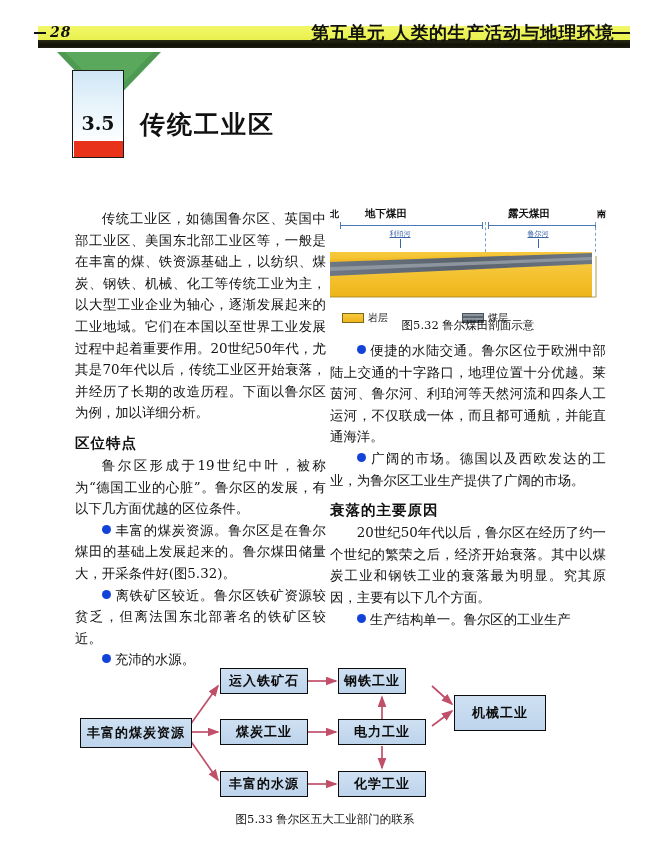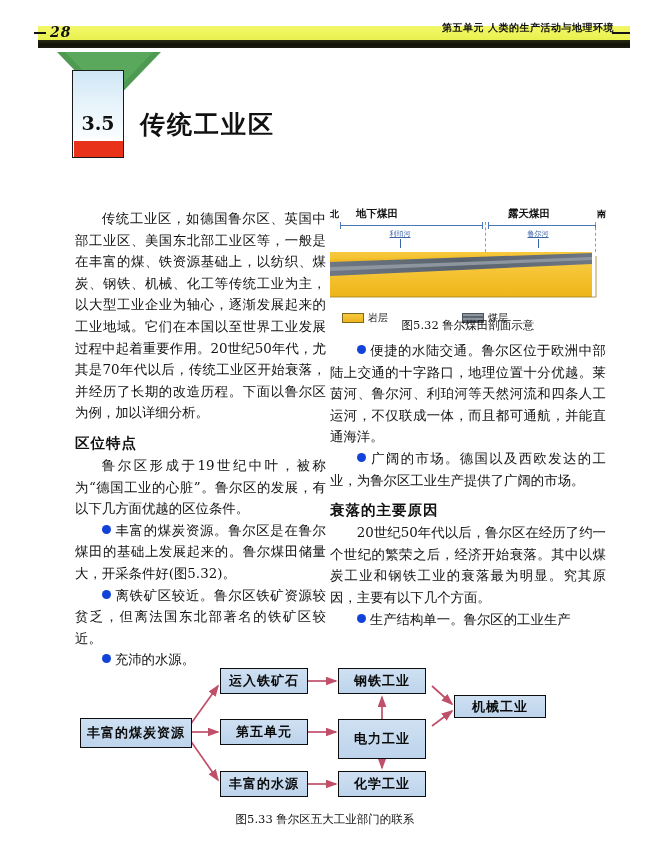--- a/index.html
+++ b/index.html
@@ -28,21 +28,21 @@
     font-family:"DejaVu Serif","Liberation Serif",serif;
     font-weight:bold;font-style:italic;font-size:14px;color:#111;
     letter-spacing:1px;z-index:4;
   }
   .page-dash{
     position:absolute;left:34px;top:14px;width:12px;height:2px;background:#111;z-index:4;
   }
   .header-title{
     position:absolute;right:36px;top:3px;
     font-family:"DejaVu Serif","Liberation Serif",serif;
-    font-weight:bold;font-size:10px;color:#111;
+    font-weight:bold;font-size:18px;color:#111;
     letter-spacing:0.5px;white-space:nowrap;z-index:4;
   }
   .header-rule-right{
     position:absolute;right:20px;top:14px;width:18px;height:2px;background:#111;z-index:4;
   }
 
   
   .sec-tri{
     position:absolute;left:57px;top:52px;
     width:0;height:0;
@@ -216,21 +216,21 @@
 
     <p class="bullet-p"><span class="dot"></span><span>离铁矿区较近。鲁尔区铁矿资源较贫乏，但离法国东北部著名的铁矿区较近。</span></p>
 
     <p class="bullet-p"><span class="dot"></span><span>充沛的水源。</span></p>
   </div>
 
   <div class="fig32">
     <div class="compass n">北</div>
     <div class="compass s">南</div>
 
-    <div class="zone-label" style="left:26px;text-align:right;">地下煤田</div>
+    <div class="zone-label" style="left:35px;text-align:right;">地下煤田</div>
     <div class="zone-label" style="left:178px;">露天煤田</div>
 
     <div class="zline" style="left:10px;width:142px;"></div>
     <div class="zline" style="left:158px;width:108px;"></div>
     <div class="ztick" style="left:10px;"></div>
     <div class="ztick" style="left:152px;"></div>
     <div class="ztick" style="left:158px;"></div>
     <div class="ztick" style="left:265px;"></div>
 
     <div class="dashv" style="left:155px;"></div>
@@ -316,23 +316,23 @@
 
       <line x1="342" y1="78" x2="342" y2="100" stroke="#c0506a" stroke-width="1.7" marker-end="url(#ah)"></line>
 
       <line x1="392" y1="18" x2="412" y2="36" stroke="#c0506a" stroke-width="1.7" marker-end="url(#ah)"></line>
 
       <line x1="392" y1="58" x2="412" y2="43" stroke="#c0506a" stroke-width="1.7" marker-end="url(#ah)"></line>
     </svg>
 
     <div class="node" style="left:40px;top:50px;width:112px;height:30px;">丰富的煤炭资源</div>
     <div class="node" style="left:180px;top:0px;width:88px;height:26px;">运入铁矿石</div>
-    <div class="node" style="left:180px;top:51px;width:88px;height:26px;">第五单元</div>
+    <div class="node" style="left:180px;top:51px;width:88px;height:26px;">煤炭工业</div>
     <div class="node" style="left:180px;top:103px;width:88px;height:26px;">丰富的水源</div>
-    <div class="node" style="left:298px;top:0px;width:88px;height:26px;">钢铁工业</div>
-    <div class="node" style="left:298px;top:51px;width:88px;height:40px;">电力工业</div>
+    <div class="node" style="left:298px;top:0px;width:68px;height:26px;">钢铁工业</div>
+    <div class="node" style="left:298px;top:51px;width:88px;height:26px;">电力工业</div>
     <div class="node" style="left:298px;top:103px;width:88px;height:26px;">化学工业</div>
-    <div class="node" style="left:414px;top:27px;width:92px;height:23px;text-align:center;">机械工业</div>
+    <div class="node" style="left:414px;top:27px;width:92px;height:36px;text-align:center;">机械工业</div>
 
     <div class="flow-cap">图5.33  鲁尔区五大工业部门的联系</div>
   </div>
 
 </div>
 
 </body></html>

